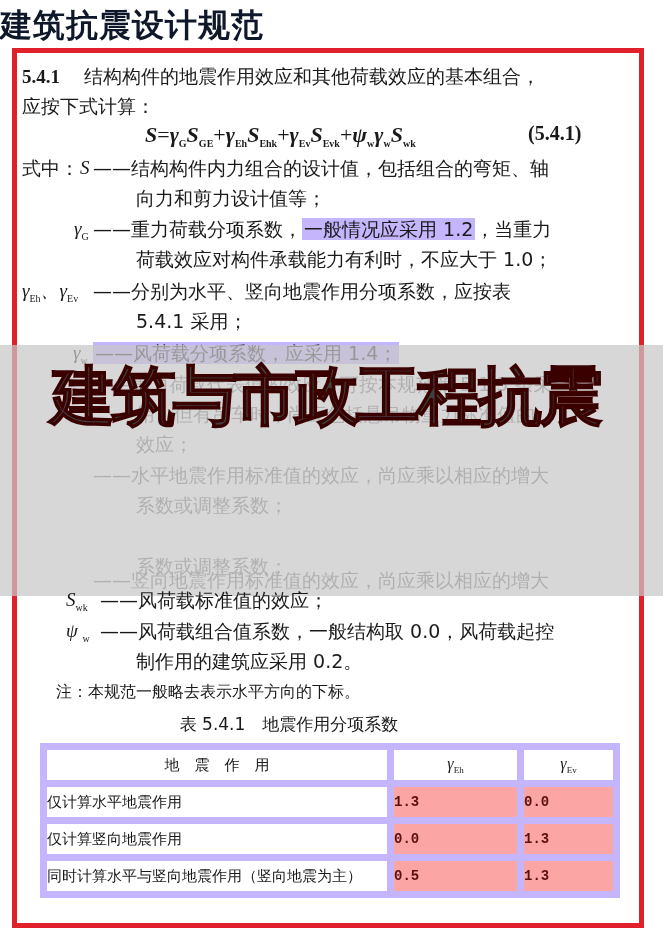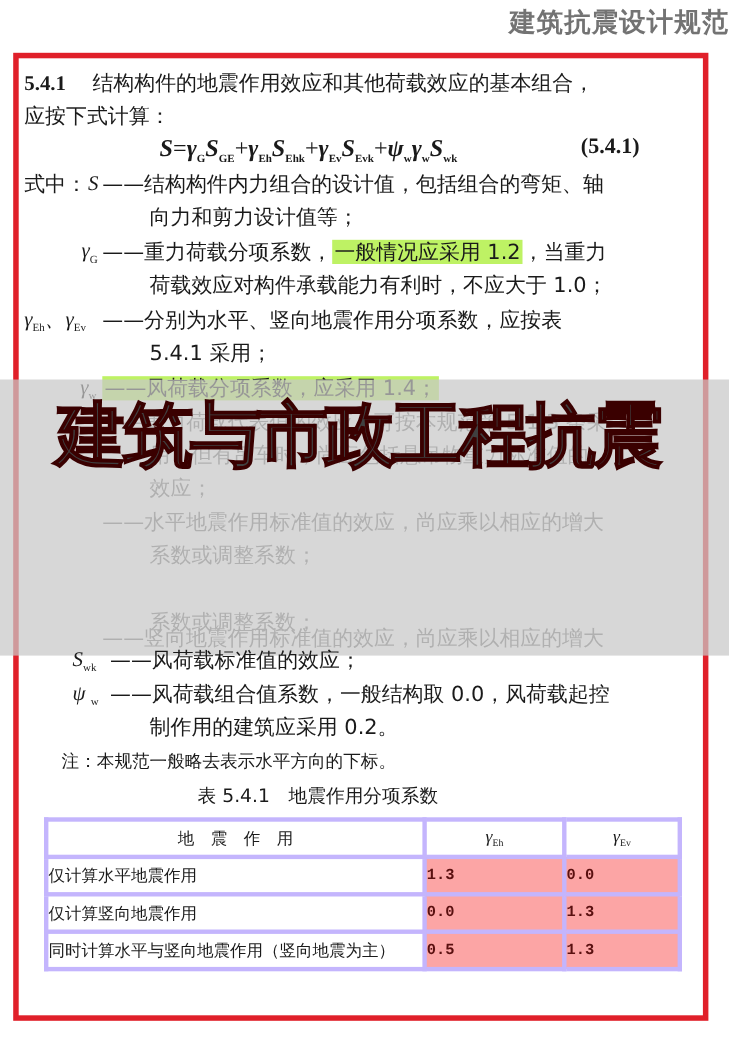--- a/index.html
+++ b/index.html
@@ -1,43 +1,43 @@
 <!DOCTYPE html>
 <html><head>
 <meta charset="utf-8">
 <style>
   html, body { margin: 0; padding: 0; background: #ffffff; }
   body { width: 663px; height: 943px; position: relative; overflow: hidden;
          font-family: "DejaVu Sans", "Liberation Sans", sans-serif; color: #1a1a1a; }
-  .top-title { position: absolute; left: 0; top: 4px; width: 663px; text-align: right;
-               font-size: 24px; font-weight: bold; color: #737373; letter-spacing: 1px; }
+  .top-title { position: absolute; left: 0; top: 4px; width: 663px; text-align: left;
+               font-size: 32px; font-weight: bold; color: #0f172a; letter-spacing: 1px; }
   .frame { position: absolute; left: 12px; top: 48px; width: 632px; height: 880px;
            border: 5px solid #e0202a; box-sizing: border-box; background: #fff; }
   .line { position: absolute; font-size: 19px; white-space: nowrap; line-height: 24px; }
   .serif { font-family: "Liberation Serif", "DejaVu Serif", serif; }
   .bold { font-weight: bold; }
   .sym { position: absolute; font-family: "Liberation Serif", "DejaVu Serif", serif;
          font-style: italic; font-size: 19px; text-align: right; white-space: nowrap; line-height: 24px; }
   .sym sub { font-size: 10px; font-style: normal; }
-  .hl { background: #bef264; padding: 0 2px; }
+  .hl { background: #c4b5fd; padding: 0 2px; }
   .formula { position: absolute; left: 145px; top: 122px; font-family: "Liberation Serif", serif;
              font-size: 22px; white-space: nowrap; }
   .formula i { font-style: italic; font-weight: bold; }
   .formula sub { font-size: 10px; font-weight: bold; }
   .eqno { position: absolute; left: 528px; top: 122px; font-family: "Liberation Serif", serif;
           font-size: 20px; font-weight: bold; }
   .overlay { position: absolute; left: 0; top: 345px; width: 663px; height: 251px;
              background: rgba(200,200,200,0.72); }
   .overlay-text { position: absolute; left: 0; width: 651px; text-align: center;
                   font-size: 64px; font-weight: bold; color: #404040; letter-spacing: -3px;
                   -webkit-text-stroke: 1.5px #3a0000; line-height: 78px; }
   .dim { color: #737373; }
   table.coef { position: absolute; left: 40px; top: 743px; width: 580px; border-collapse: collapse;
                font-size: 15px; }
-  table.coef td, table.coef th { border: 4px solid #c4b5fd; height: 30px; 
+  table.coef td, table.coef th { border: 7px solid #c4b5fd; height: 30px; 
                font-weight: normal; padding: 0; }
   table.coef .red { background: #fca5a5; color: #5a1010; font-family: Liberation Mono, monospace;
                font-weight: bold; font-size: 14px; }
   table.coef th.g { font-family: "Liberation Serif", serif; font-style: italic; font-size: 16px; }
   table.coef th.g sub { font-size: 9px; font-style: normal; }
 </style>
 </head>
 <body>
 
 <div class="top-title">建筑抗震设计规范</div>

